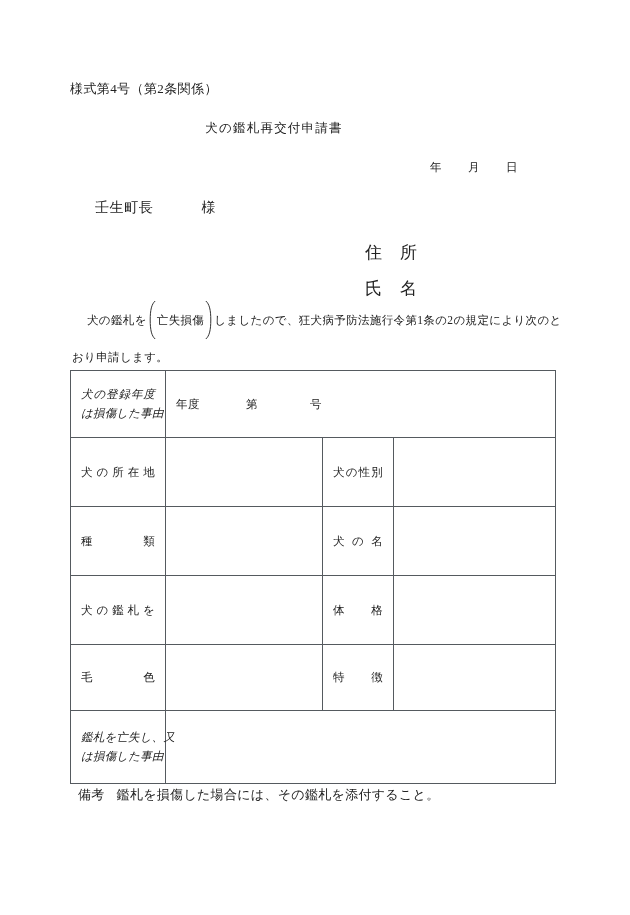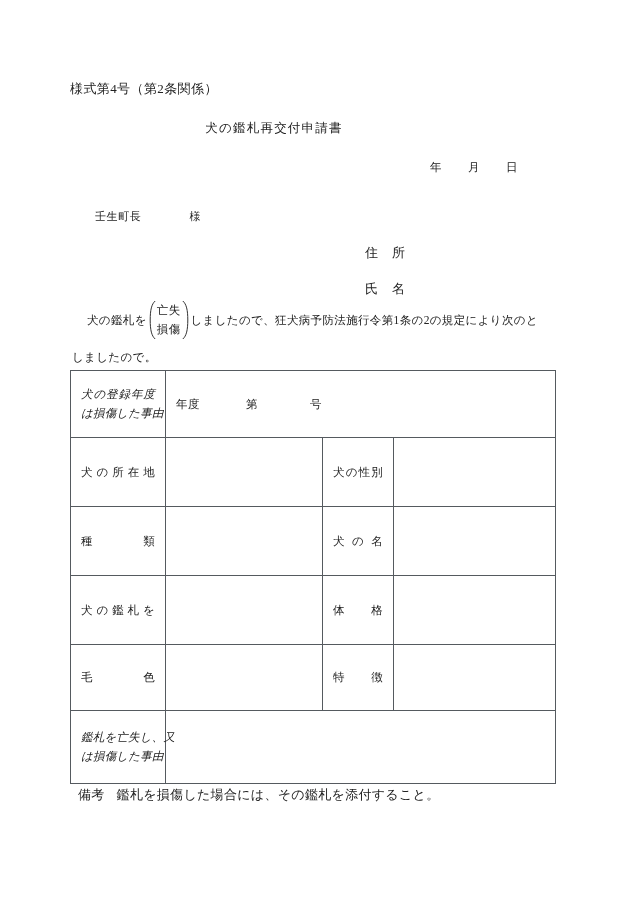--- a/index.html
+++ b/index.html
@@ -51,32 +51,32 @@
     text-align: left;
     padding-left: 430px;
     box-sizing: border-box;
     letter-spacing: 0.5px;
     white-space: nowrap;
   }
   .date-line .gap { display: inline-block; width: 26px; }
 
   .addressee {
     left: 95px;
-    top: 209px;
-    font-size: 11px;
+    top: 199px;
+    font-size: 14px;
     letter-spacing: 0.6px;
     white-space: nowrap;
     font-family: Liberation Serif, serif;
   }
   .addressee .sep { display: inline-block; width: 48px; }
 
   .applicant-block {
     left: 365px;
     top: 235px;
-    font-size: 13px;
+    font-size: 17px;
     line-height: 36px;
     letter-spacing: 0.5px;
   }
 
   
   .body-para {
     left: 70px;
     top: 300px;
     width: 492px;
     font-size: 11.5px;
@@ -97,21 +97,21 @@
   }
   .brace {
     display: inline-block;
     width: 7px;
     height: 40px;
     flex: none;
   }
   .brace svg { display: block; }
   .choice-stack {
     display: inline-flex;
-    flex-direction: column;
+    flex-direction: row;
     justify-content: space-between;
     line-height: 19px;
     font-size: 11.5px;
     padding: 0 1px;
   }
   .body-line2 {
     margin-top: 2px;
     padding-left: 2px;
     white-space: nowrap;
   }
@@ -211,21 +211,21 @@
           <span>損傷</span>
         </span>
         <span class="brace">
           <svg width="7" height="40" viewBox="0 0 7 40" aria-hidden="true">
             <path d="M0.8 1 C4.4 4, 5.8 10, 5.8 20 C5.8 30, 4.4 36, 0.8 39" fill="none" stroke="#333" stroke-width="1"></path>
           </svg>
         </span>
       </span>
       <span>しましたので、狂犬病予防法施行令第1条の2の規定により次のと</span>
     </div>
-    <div class="body-line2">しましたので。</div>
+    <div class="body-line2">おり申請します。</div>
   </div>
 
   <table class="abs form-table">
     <colgroup>
       <col style="width:95px">
       <col style="width:157px">
       <col style="width:71px">
       <col style="width:162px">
     </colgroup>
     <tbody>

